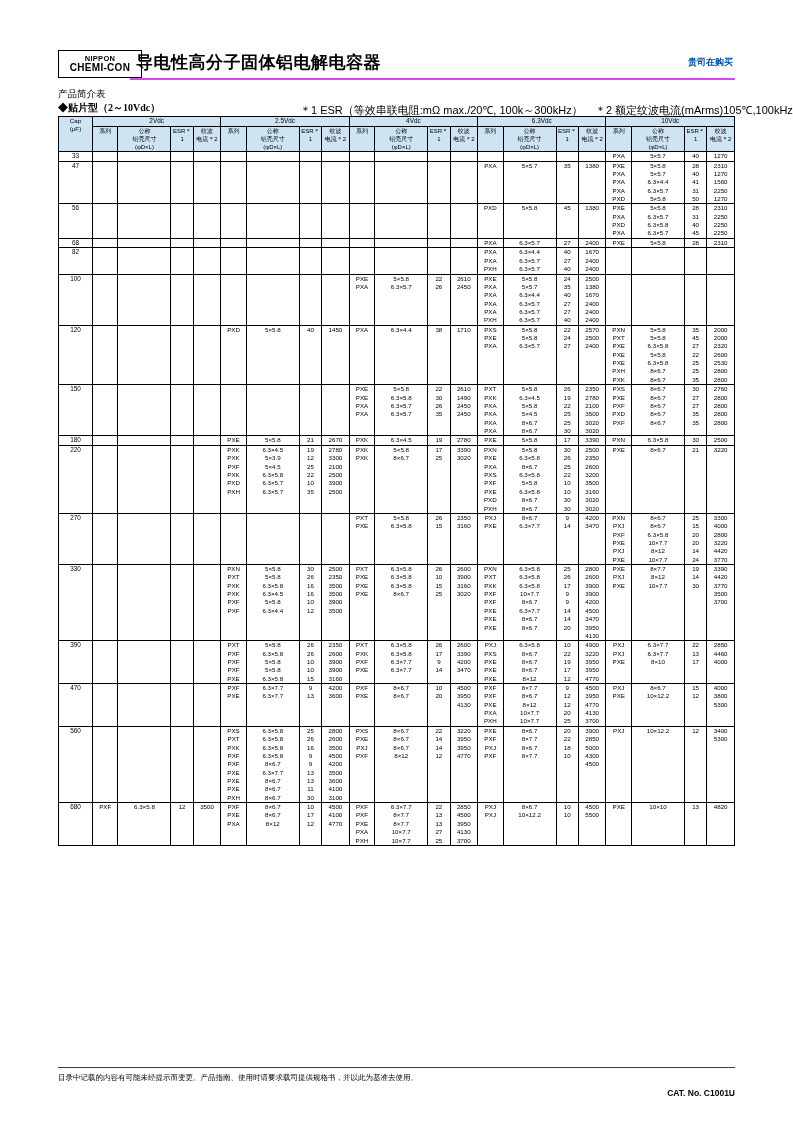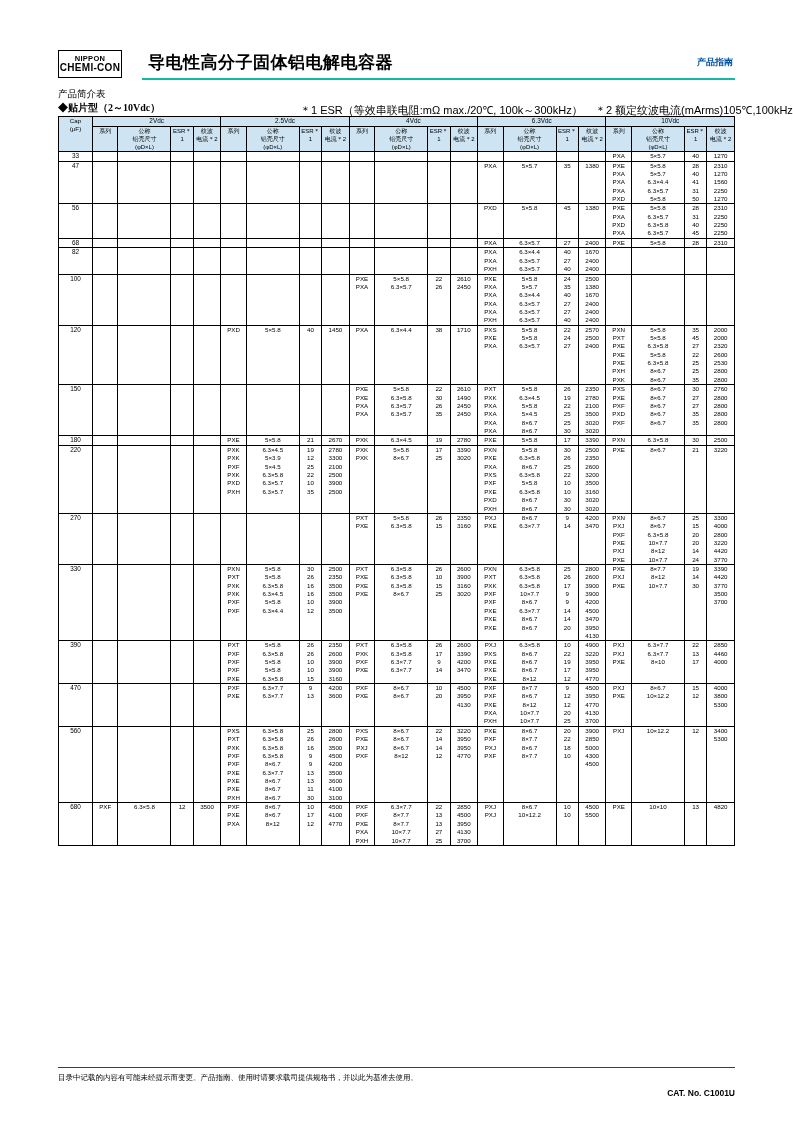--- a/index.html
+++ b/index.html
@@ -8,31 +8,30 @@
     background:#ffffff;
     font-family:"Liberation Sans", sans-serif;
     color:#000;
     -webkit-font-smoothing:none;
   }
   .page{position:relative;width:793px;height:1122px;box-sizing:border-box;padding:0;}
 
   
   .header{position:absolute;left:58px;top:48px;right:58px;height:34px;}
   .logo-box{
-    position:absolute;left:0;top:2px;width:64px;height:28px;
+    position:absolute;left:0;top:2px;width:84px;height:28px;
     border:1.5px solid #000;box-sizing:border-box;
     display:flex;flex-direction:column;align-items:center;justify-content:center;
     line-height:1.05;
   }
   .logo-line1{font-size:7.5px;font-weight:bold;letter-spacing:0.3px;}
   .logo-line2{font-size:10px;font-weight:bold;letter-spacing:0.3px;}
   .title-bar{
     position:absolute;left:72px;top:0;right:0;height:30px;
-    border-bottom:2px solid #14b8a6;
-    margin-left:12px;
+    border-bottom:2px solid #d946ef;
   }
   .doc-title{
     position:absolute;left:6px;top:3px;
     font-size:17px;font-weight:bold;letter-spacing:0.5px;
   }
   .guide-label{
     position:absolute;right:2px;top:8px;
     font-size:9px;color:#0050a0;font-weight:bold;
   }
 
@@ -78,21 +77,21 @@
 
 <div class="page">
 
   <div class="header">
     <div class="logo-box">
       <div class="logo-line1">NIPPON</div>
       <div class="logo-line2">CHEMI-CON</div>
     </div>
     <div class="title-bar">
       <div class="doc-title">导电性高分子固体铝电解电容器</div>
-      <div class="guide-label">产品指南</div>
+      <div class="guide-label">贵司在购买</div>
     </div>
   </div>
 
   <div class="sec-title">产品简介表</div>
   <div class="sec-sub">◆贴片型（2～10Vdc）</div>
   <div class="notes">
     <span>＊1 ESR（等效串联电阻:mΩ max./20℃, 100k～300kHz）</span>
     &nbsp;&nbsp;
     <span>＊2 额定纹波电流(mArms)105℃,100kHz</span>
   </div>

